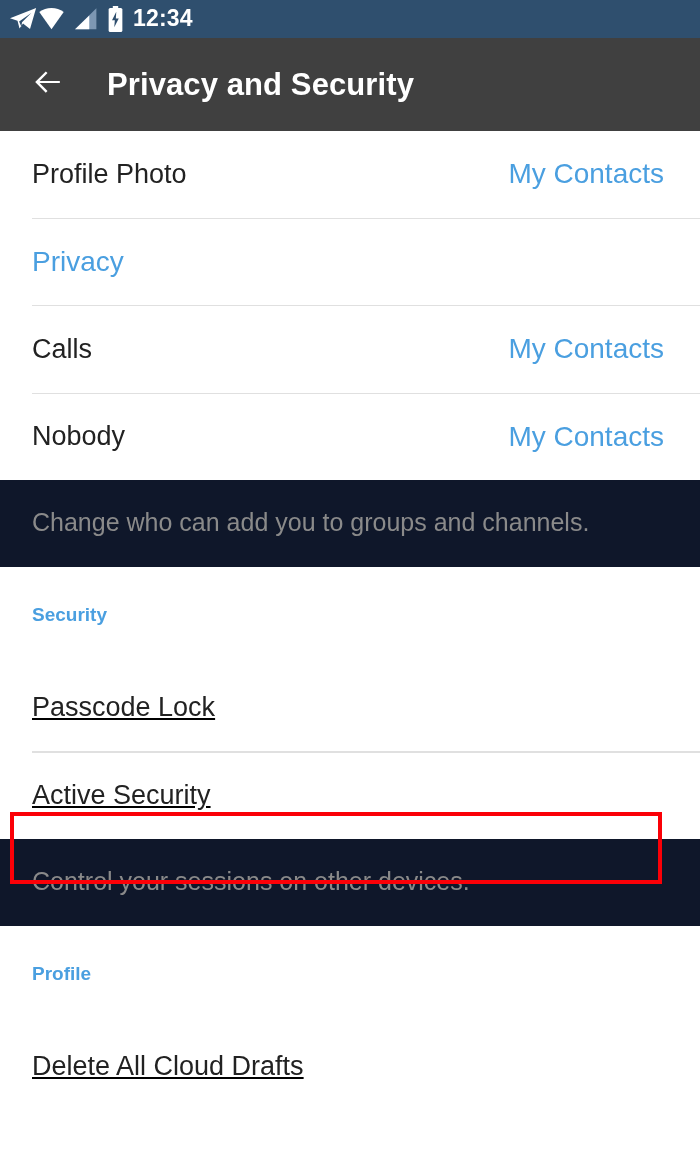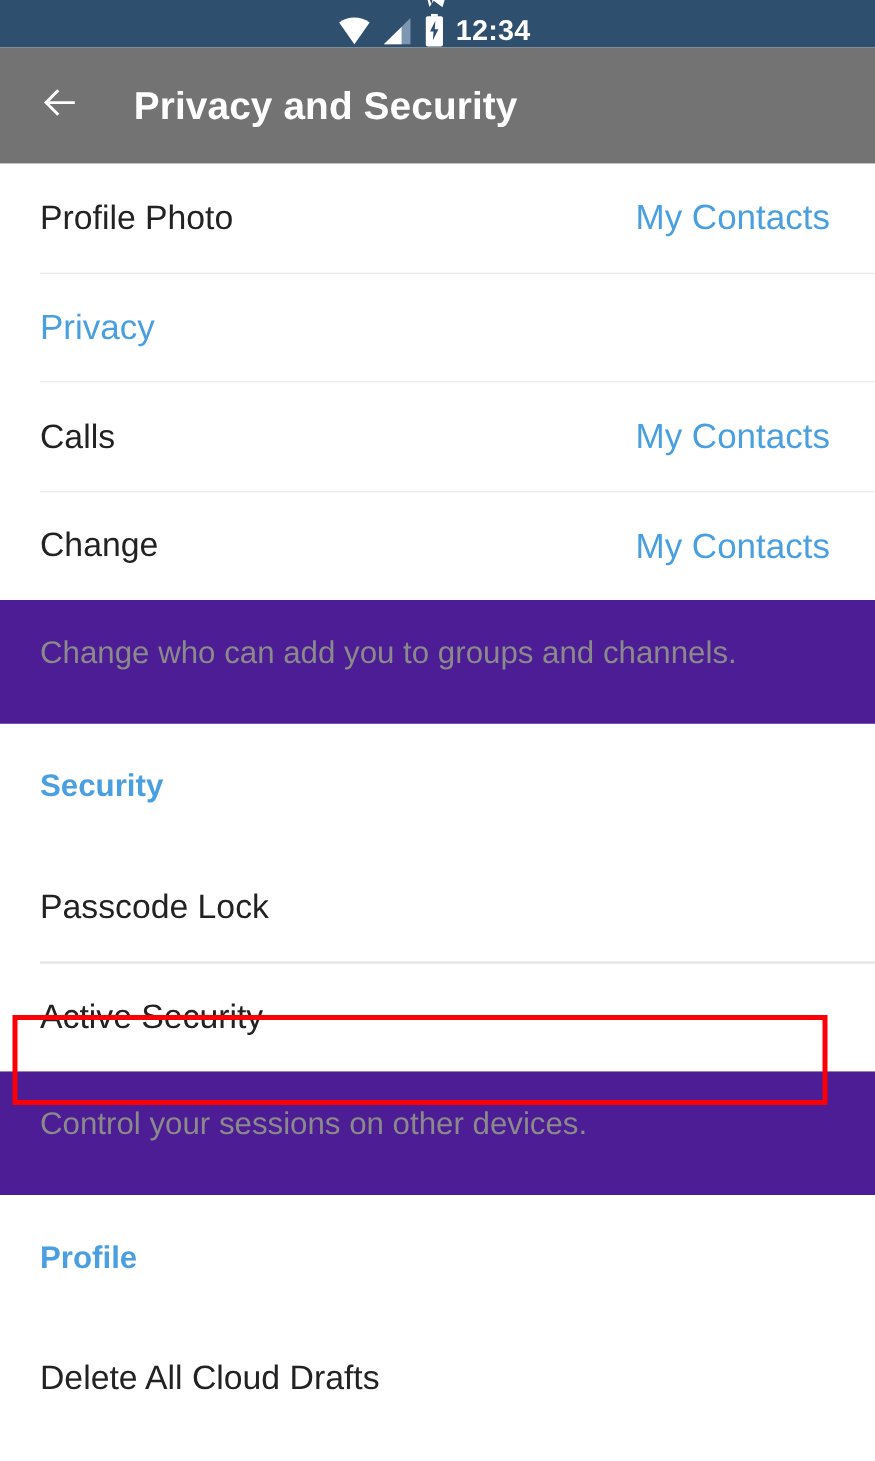--- a/index.html
+++ b/index.html
@@ -23,24 +23,23 @@
     overflow: hidden;
     background: #ffffff;
   }
 
   
   .status-bar {
     height: 38px;
     background: #2f4f6e;
     display: flex;
     align-items: center;
-    justify-content: flex-end;
+    justify-content: flex-start;
     padding: 0 14px 0 8px;
     box-sizing: border-box;
-    flex-direction: column;
   }
   .status-left {
     display: flex;
     align-items: center;
   }
   .status-right {
     display: flex;
     align-items: center;
     gap: 9px;
   }
@@ -50,21 +49,21 @@
     font-weight: bold;
     letter-spacing: 0.2px;
     line-height: 1;
     padding-bottom: 1px;
   }
   .tg-plane svg, .wifi-ico svg, .signal-ico svg, .batt-ico svg { display: block; }
 
   
   .app-bar {
     height: 93px;
-    background: #737373;
+    background: #404040;
     display: flex;
     align-items: center;
     padding-left: 26px;
     box-sizing: border-box;
   }
   .back-arrow {
     width: 42px;
     height: 42px;
     display: flex;
     align-items: center;
@@ -91,21 +90,21 @@
     display: flex;
     align-items: center;
     justify-content: space-between;
     padding: 0 36px 0 32px;
     box-sizing: border-box;
     position: relative;
     background: #ffffff;
     cursor: pointer;
     gap: 46px;
   }
-  .row.no-value { justify-content: flex-start; }
+  .row.no-value { justify-content: flex-start; text-decoration: underline; }
 
   .row-label {
     font-size: 27px;
     color: #222222;
     line-height: 1;
     white-space: nowrap;
   }
   .row-value {
     font-size: 28px;
     color: #4a9fe0;
@@ -113,30 +112,30 @@
     white-space: nowrap;
   }
 
   .divider {
     height: 1px;
     background: #e0e0e0;
     margin-left: 32px;
   }
 
   .note {
-    background: #4c1d95;
-    padding: 30px 32px 44px 32px;
+    background: #0f172a;
+    padding: 30px 32px 32px 32px;
     box-sizing: border-box;
     font-size: 25px;
     color: #8a8a8a;
     line-height: 1;
   }
 
   .section-header {
-    font-size: 25px;
+    font-size: 19px;
     font-weight: bold;
     color: #4a9fe0;
     padding: 38px 32px 0 32px;
     line-height: 1;
     box-sizing: border-box;
   }
 
   .section-spacer-top { height: 40px; background: #ffffff; }
 
   
@@ -212,21 +211,21 @@
     </div>
     <div class="divider"></div>
 
     <div class="row">
       <span class="row-label">Calls</span>
       <span class="row-value">My Contacts</span>
     </div>
     <div class="divider"></div>
 
     <div class="row">
-      <span class="row-label">Change</span>
+      <span class="row-label">Nobody</span>
       <span class="row-value">My Contacts</span>
     </div>
 
     <div class="note">Change who can add you to groups and channels.</div>
 
     <div class="section-header">Security</div>
     <div class="section-spacer-top"></div>
 
     <div class="row no-value">
       <span class="row-label">Passcode Lock</span>

